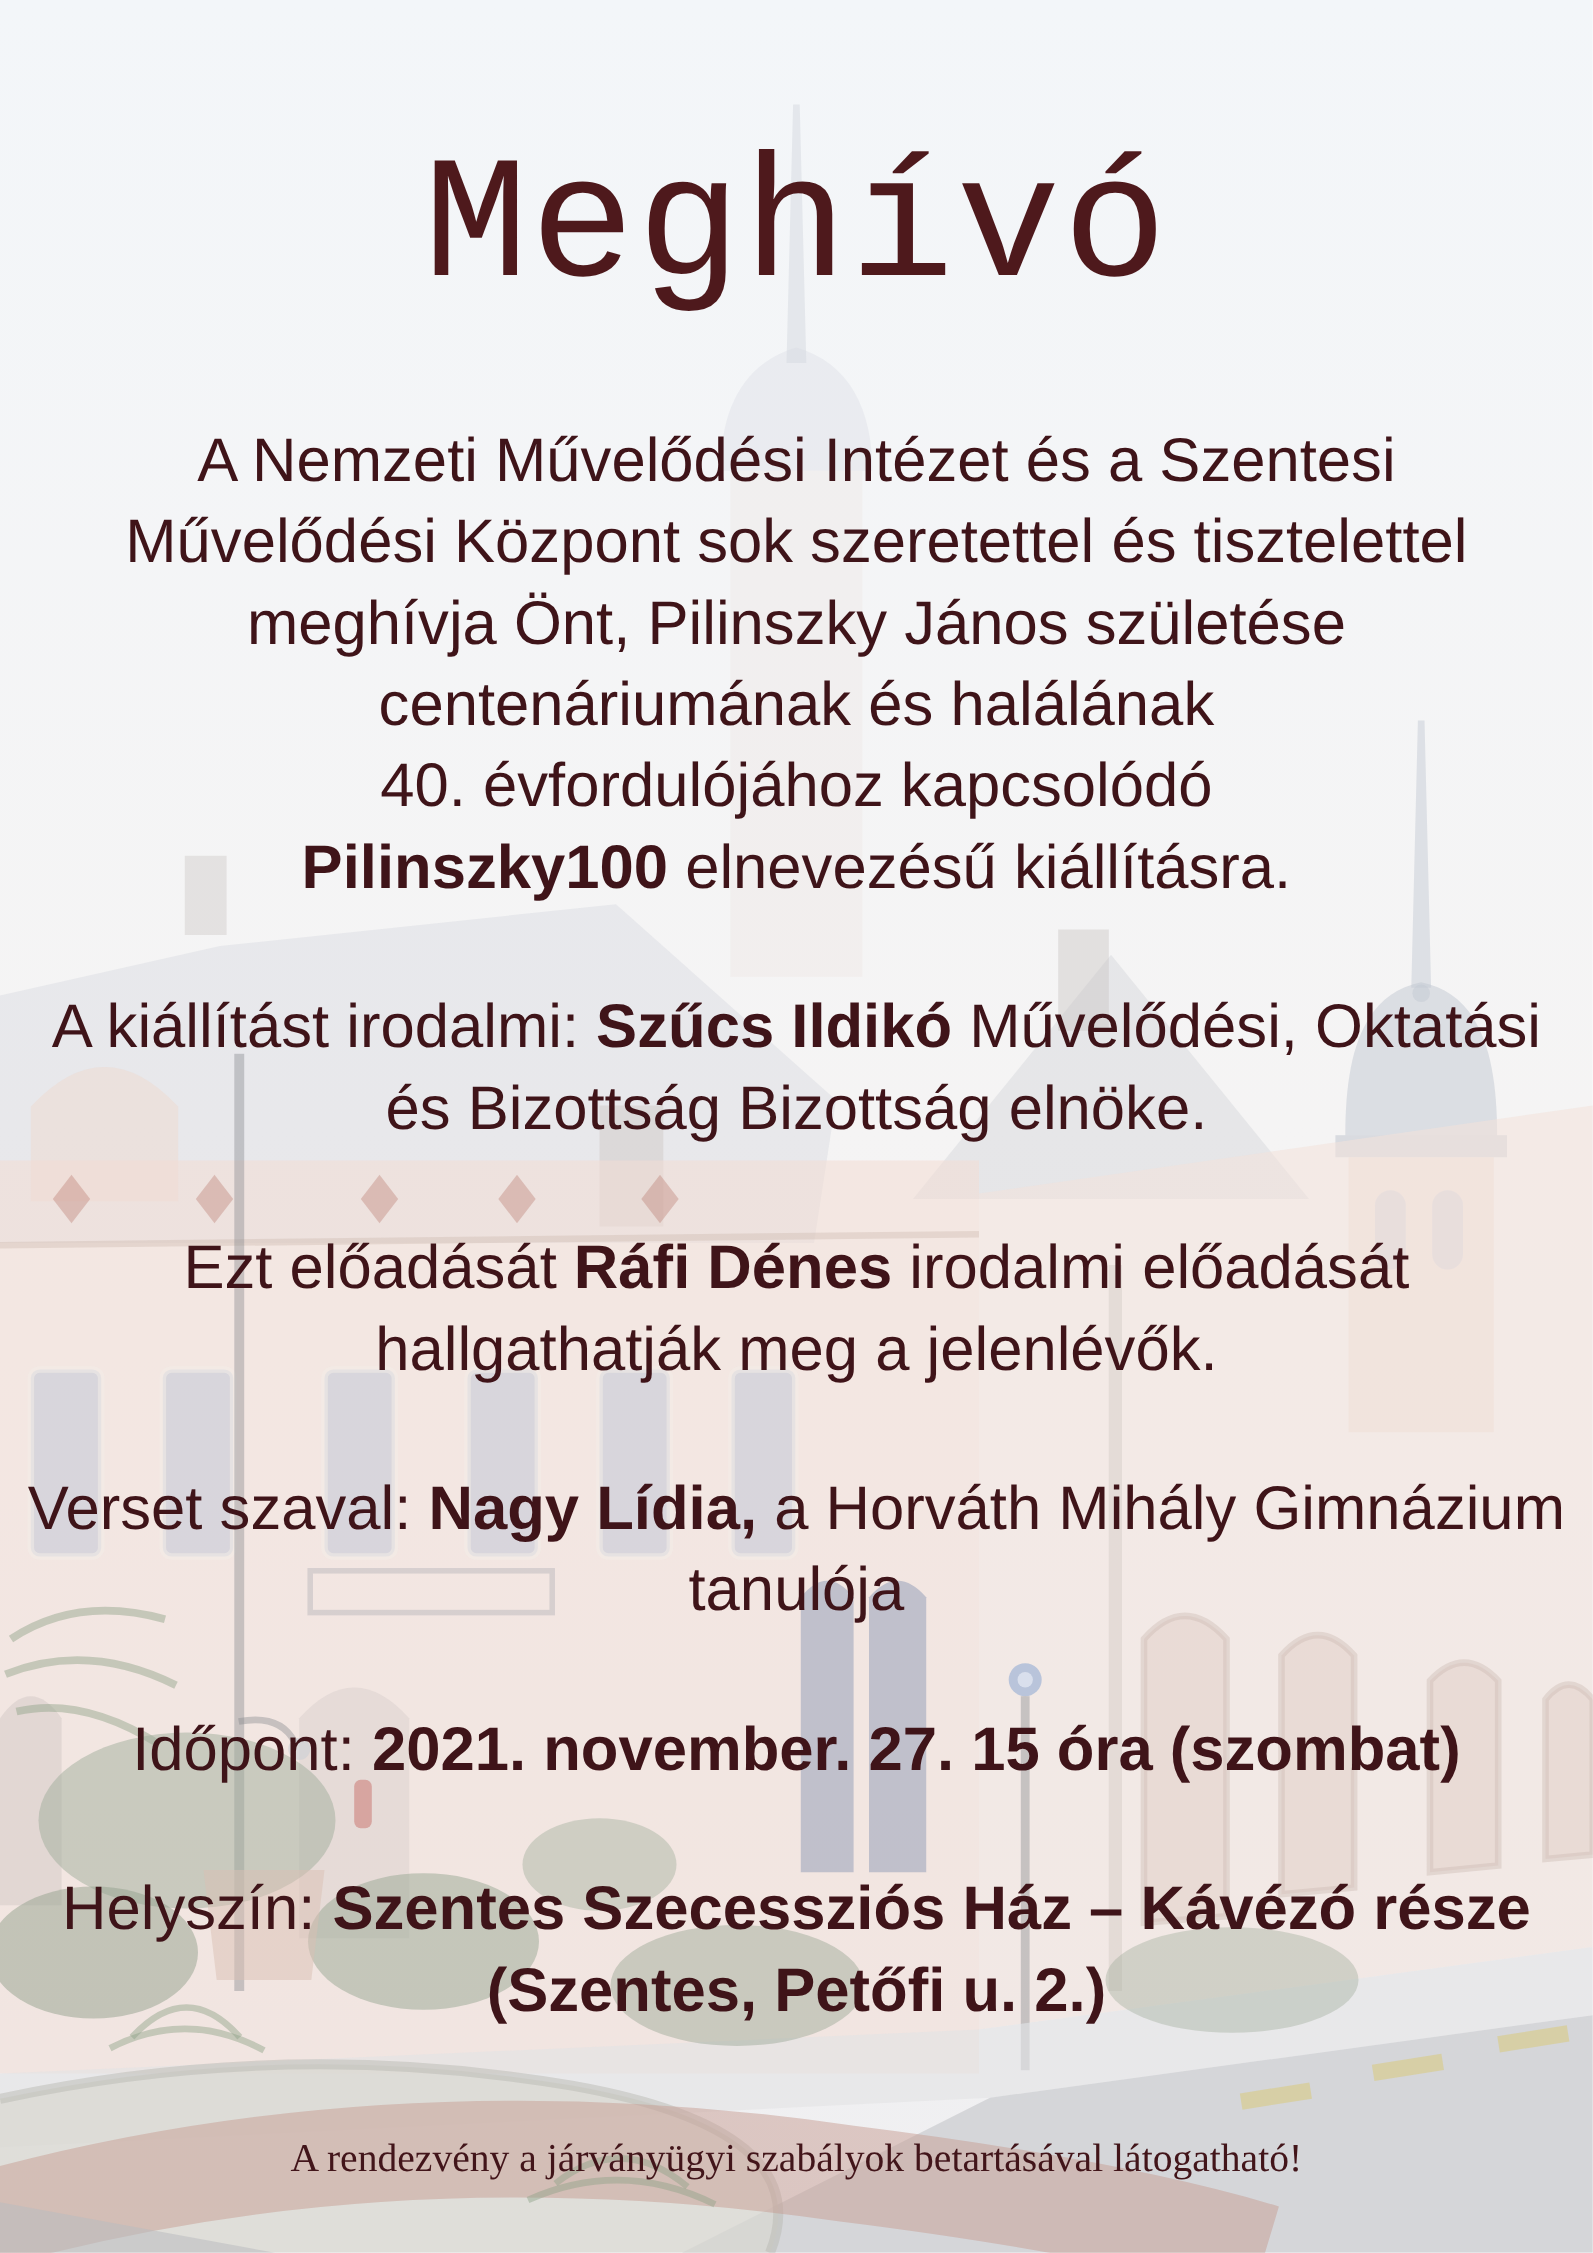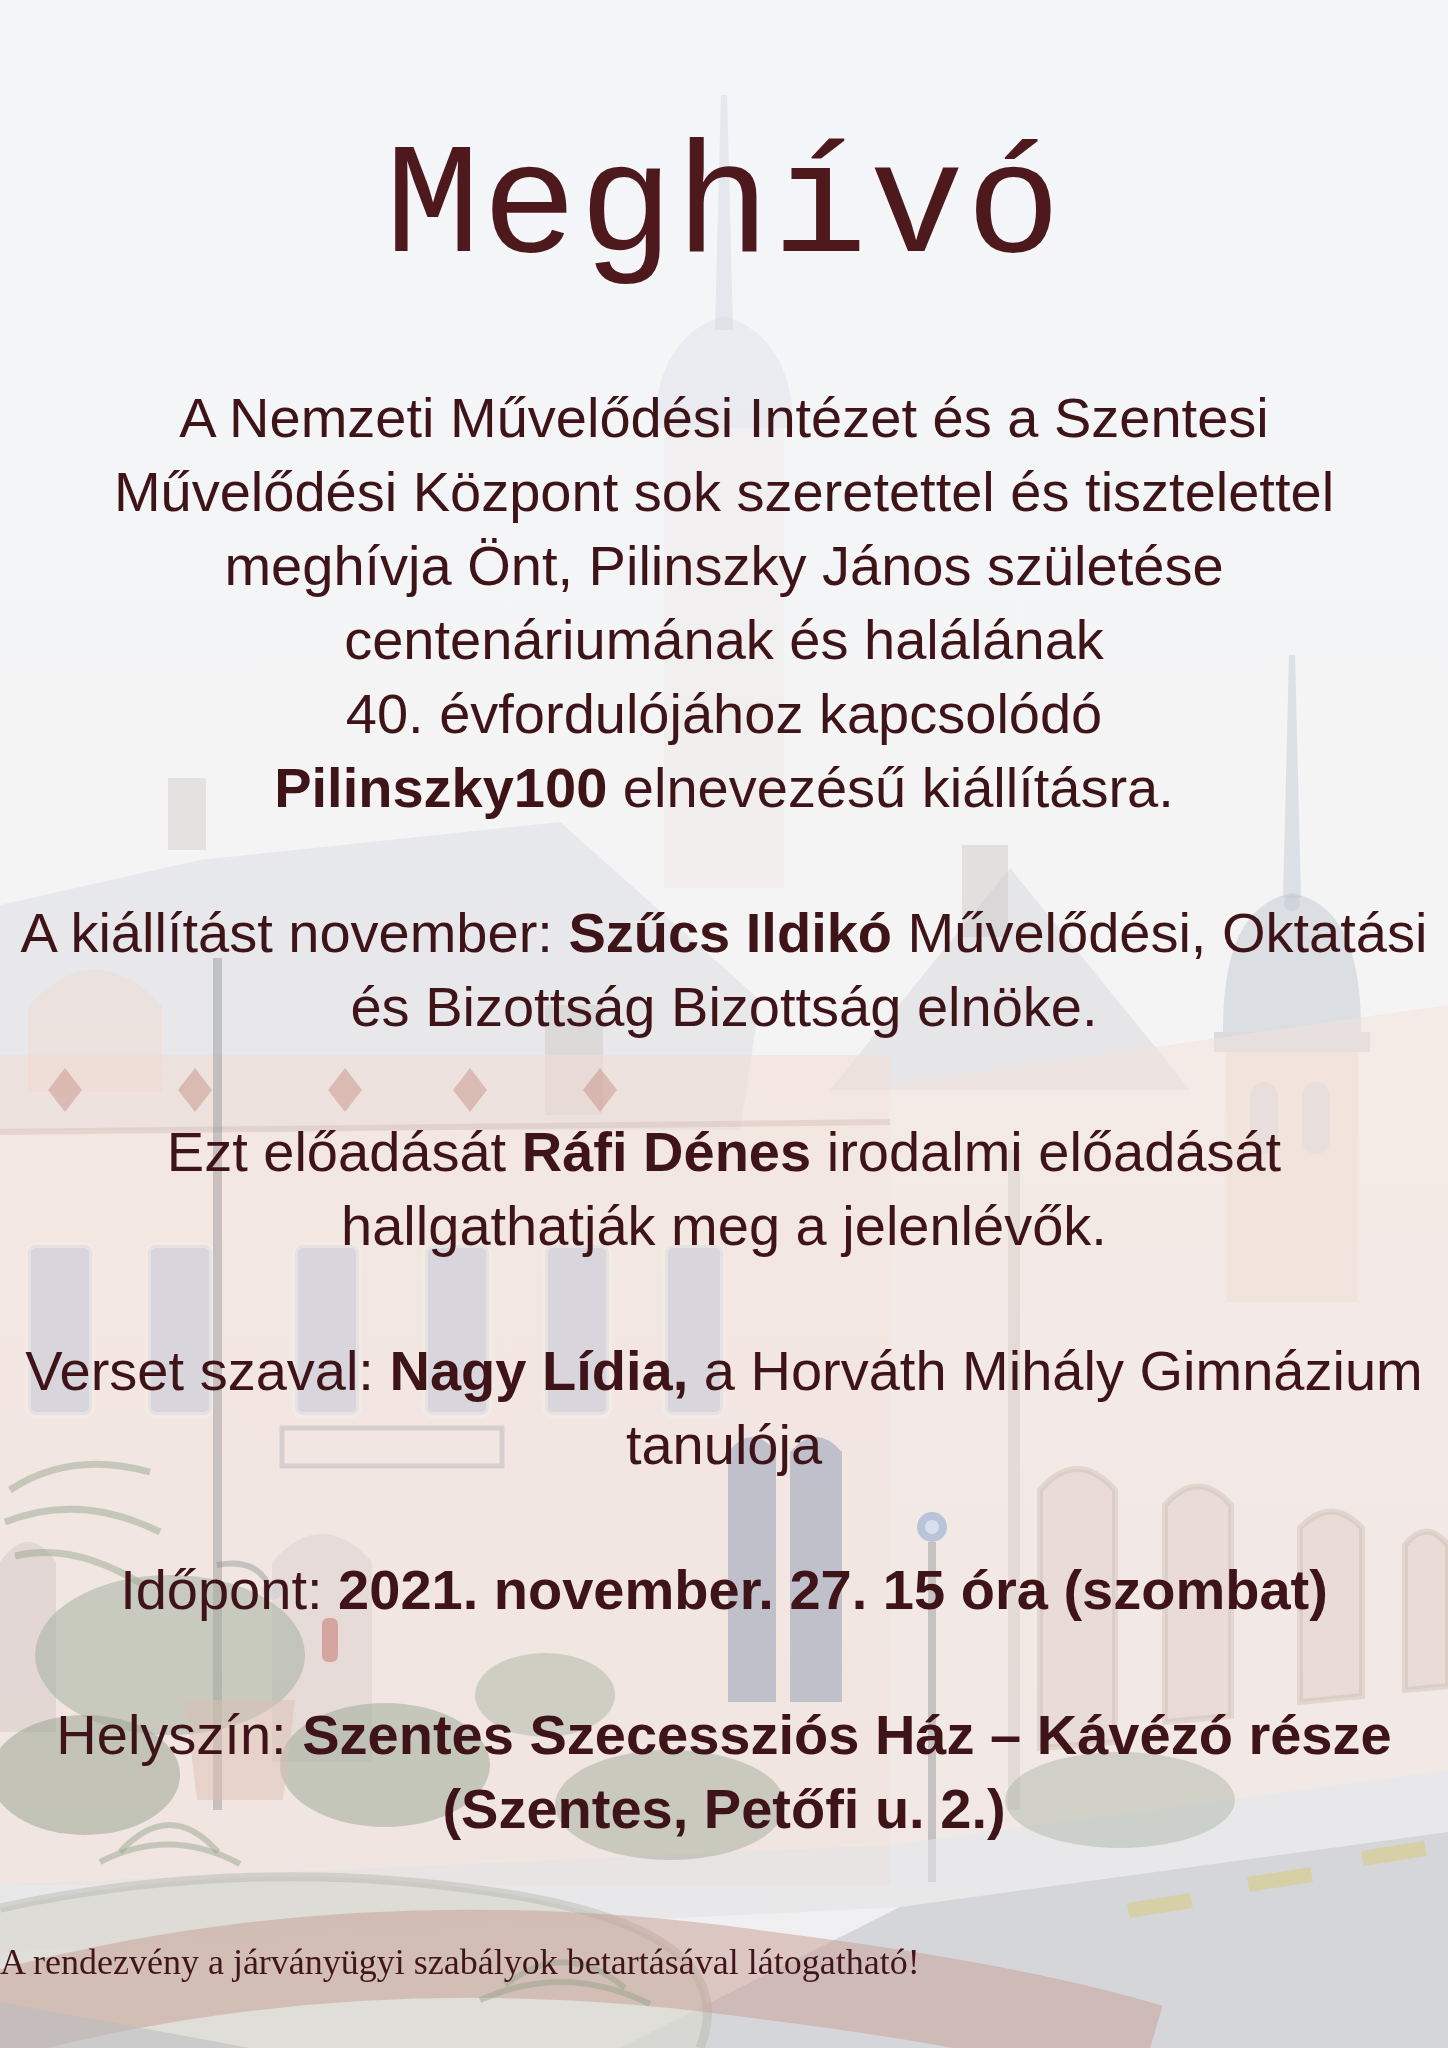--- a/index.html
+++ b/index.html
@@ -46,20 +46,21 @@
     height: 74px;
     line-height: 74px;
     white-space: nowrap;
   }
   .seg.bold { font-weight: 700; margin-top: 12px; }
   .footer-note {
     position: absolute;
     top: 1938px;
     left: 0;
     width: 100%;
+    text-align: center;
     font-family: "Liberation Serif", "DejaVu Serif", serif;
     font-size: 36px;
     line-height: 48px;
     color: var(--footer-color, #42151a);
   }
 </style>
 </head>
 <body>
 
 <div class="poster">
@@ -197,21 +198,21 @@
   <main class="body-text">
       <div class="para">
         <div class="line"><span class="seg">A Nemzeti Művelődési Intézet és a Szentesi</span></div>
         <div class="line"><span class="seg">Művelődési Központ sok szeretettel és tisztelettel</span></div>
         <div class="line"><span class="seg">meghívja Önt, Pilinszky János születése</span></div>
         <div class="line"><span class="seg">centenáriumának és halálának</span></div>
         <div class="line"><span class="seg">40. évfordulójához kapcsolódó</span></div>
         <div class="line"><span class="seg bold">Pilinszky100</span><span class="seg"> elnevezésű kiállításra.</span></div>
       </div>
       <div class="para">
-        <div class="line"><span class="seg">A kiállítást november: </span><span class="seg bold">Szűcs Ildikó</span><span class="seg"> Művelődési, Oktatási</span></div>
+        <div class="line"><span class="seg">A kiállítást irodalmi: </span><span class="seg bold">Szűcs Ildikó</span><span class="seg"> Művelődési, Oktatási</span></div>
         <div class="line"><span class="seg">és Bizottság Bizottság elnöke.</span></div>
       </div>
       <div class="para">
         <div class="line"><span class="seg">Ezt előadását </span><span class="seg bold">Ráfi Dénes</span><span class="seg"> irodalmi előadását</span></div>
         <div class="line"><span class="seg">hallgathatják meg a jelenlévők.</span></div>
       </div>
       <div class="para">
         <div class="line"><span class="seg">Verset szaval: </span><span class="seg bold">Nagy Lídia,</span><span class="seg"> a Horváth Mihály Gimnázium</span></div>
         <div class="line"><span class="seg">tanulója</span></div>
       </div>

